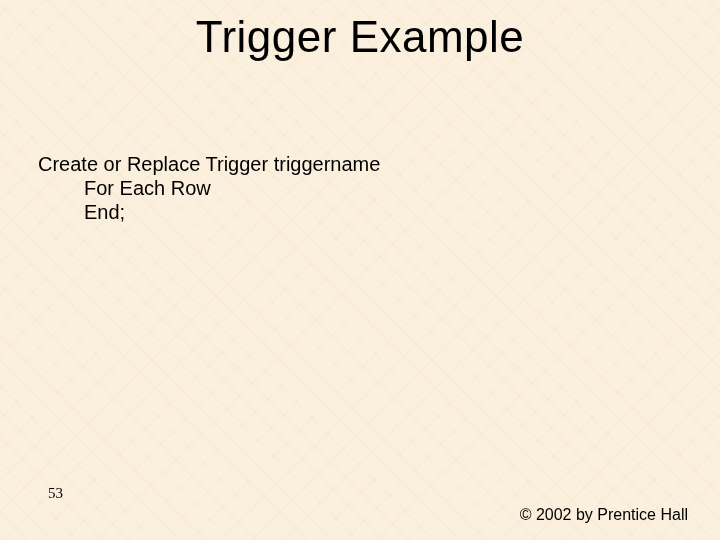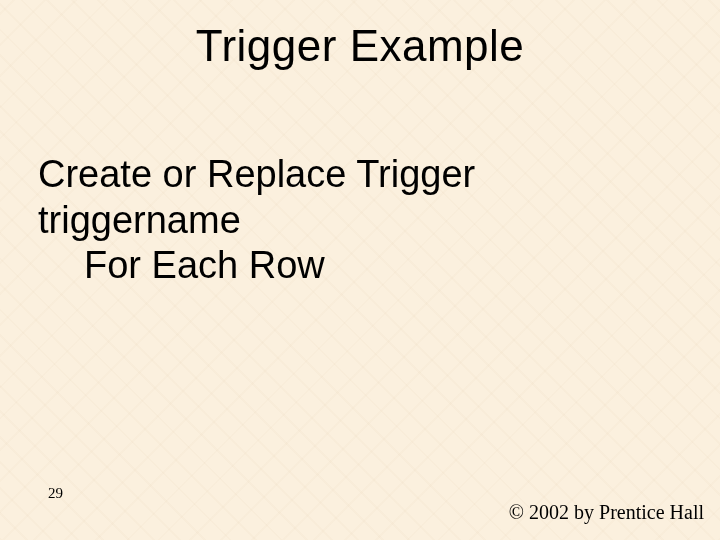--- a/index.html
+++ b/index.html
@@ -22,58 +22,59 @@
   .slide {
     width: 100%;
     height: 100%;
     position: relative;
     box-sizing: border-box;
   }
   .title {
     text-align: center;
     font-size: 44px;
     font-weight: normal;
-    padding-top: 21px;
+    padding-top: 12px;
     letter-spacing: 0.5px;
   }
   .body-block {
     position: absolute;
     left: 38px;
     top: 152px;
     right: 40px;
-    font-size: 38px;
+    font-size: 20px;
     line-height: 1.2;
   }
   .indent1 {
     padding-left: 46px;
   }
   .indent2 {
     padding-left: 66px;
   }
   .slide-number {
     position: absolute;
     left: 48px;
     bottom: 38px;
     font-family: "Times New Roman", Times, serif;
     font-size: 15px;
   }
   .copyright {
     position: absolute;
-    right: 16px;
+    right: 32px;
     bottom: 16px;
-    font-family: Liberation Serif, serif;
-    font-size: 20px;
+    font-family: Liberation Sans, sans-serif;
+    font-size: 16px;
   }
 </style>
 </head>
 <body>
 
 <div class="slide">
   <div class="title">Trigger Example</div>
 
   <div class="body-block">
     <div>Create or Replace Trigger triggername</div>
     <div class="indent1">For Each Row</div>
+    <div class="indent1">End;</div>
   </div>
 
-  <div class="slide-number">29</div>
+  <div class="slide-number">53</div>
   <div class="copyright">© 2002 by Prentice Hall</div>
 </div>
 
 </body></html>

